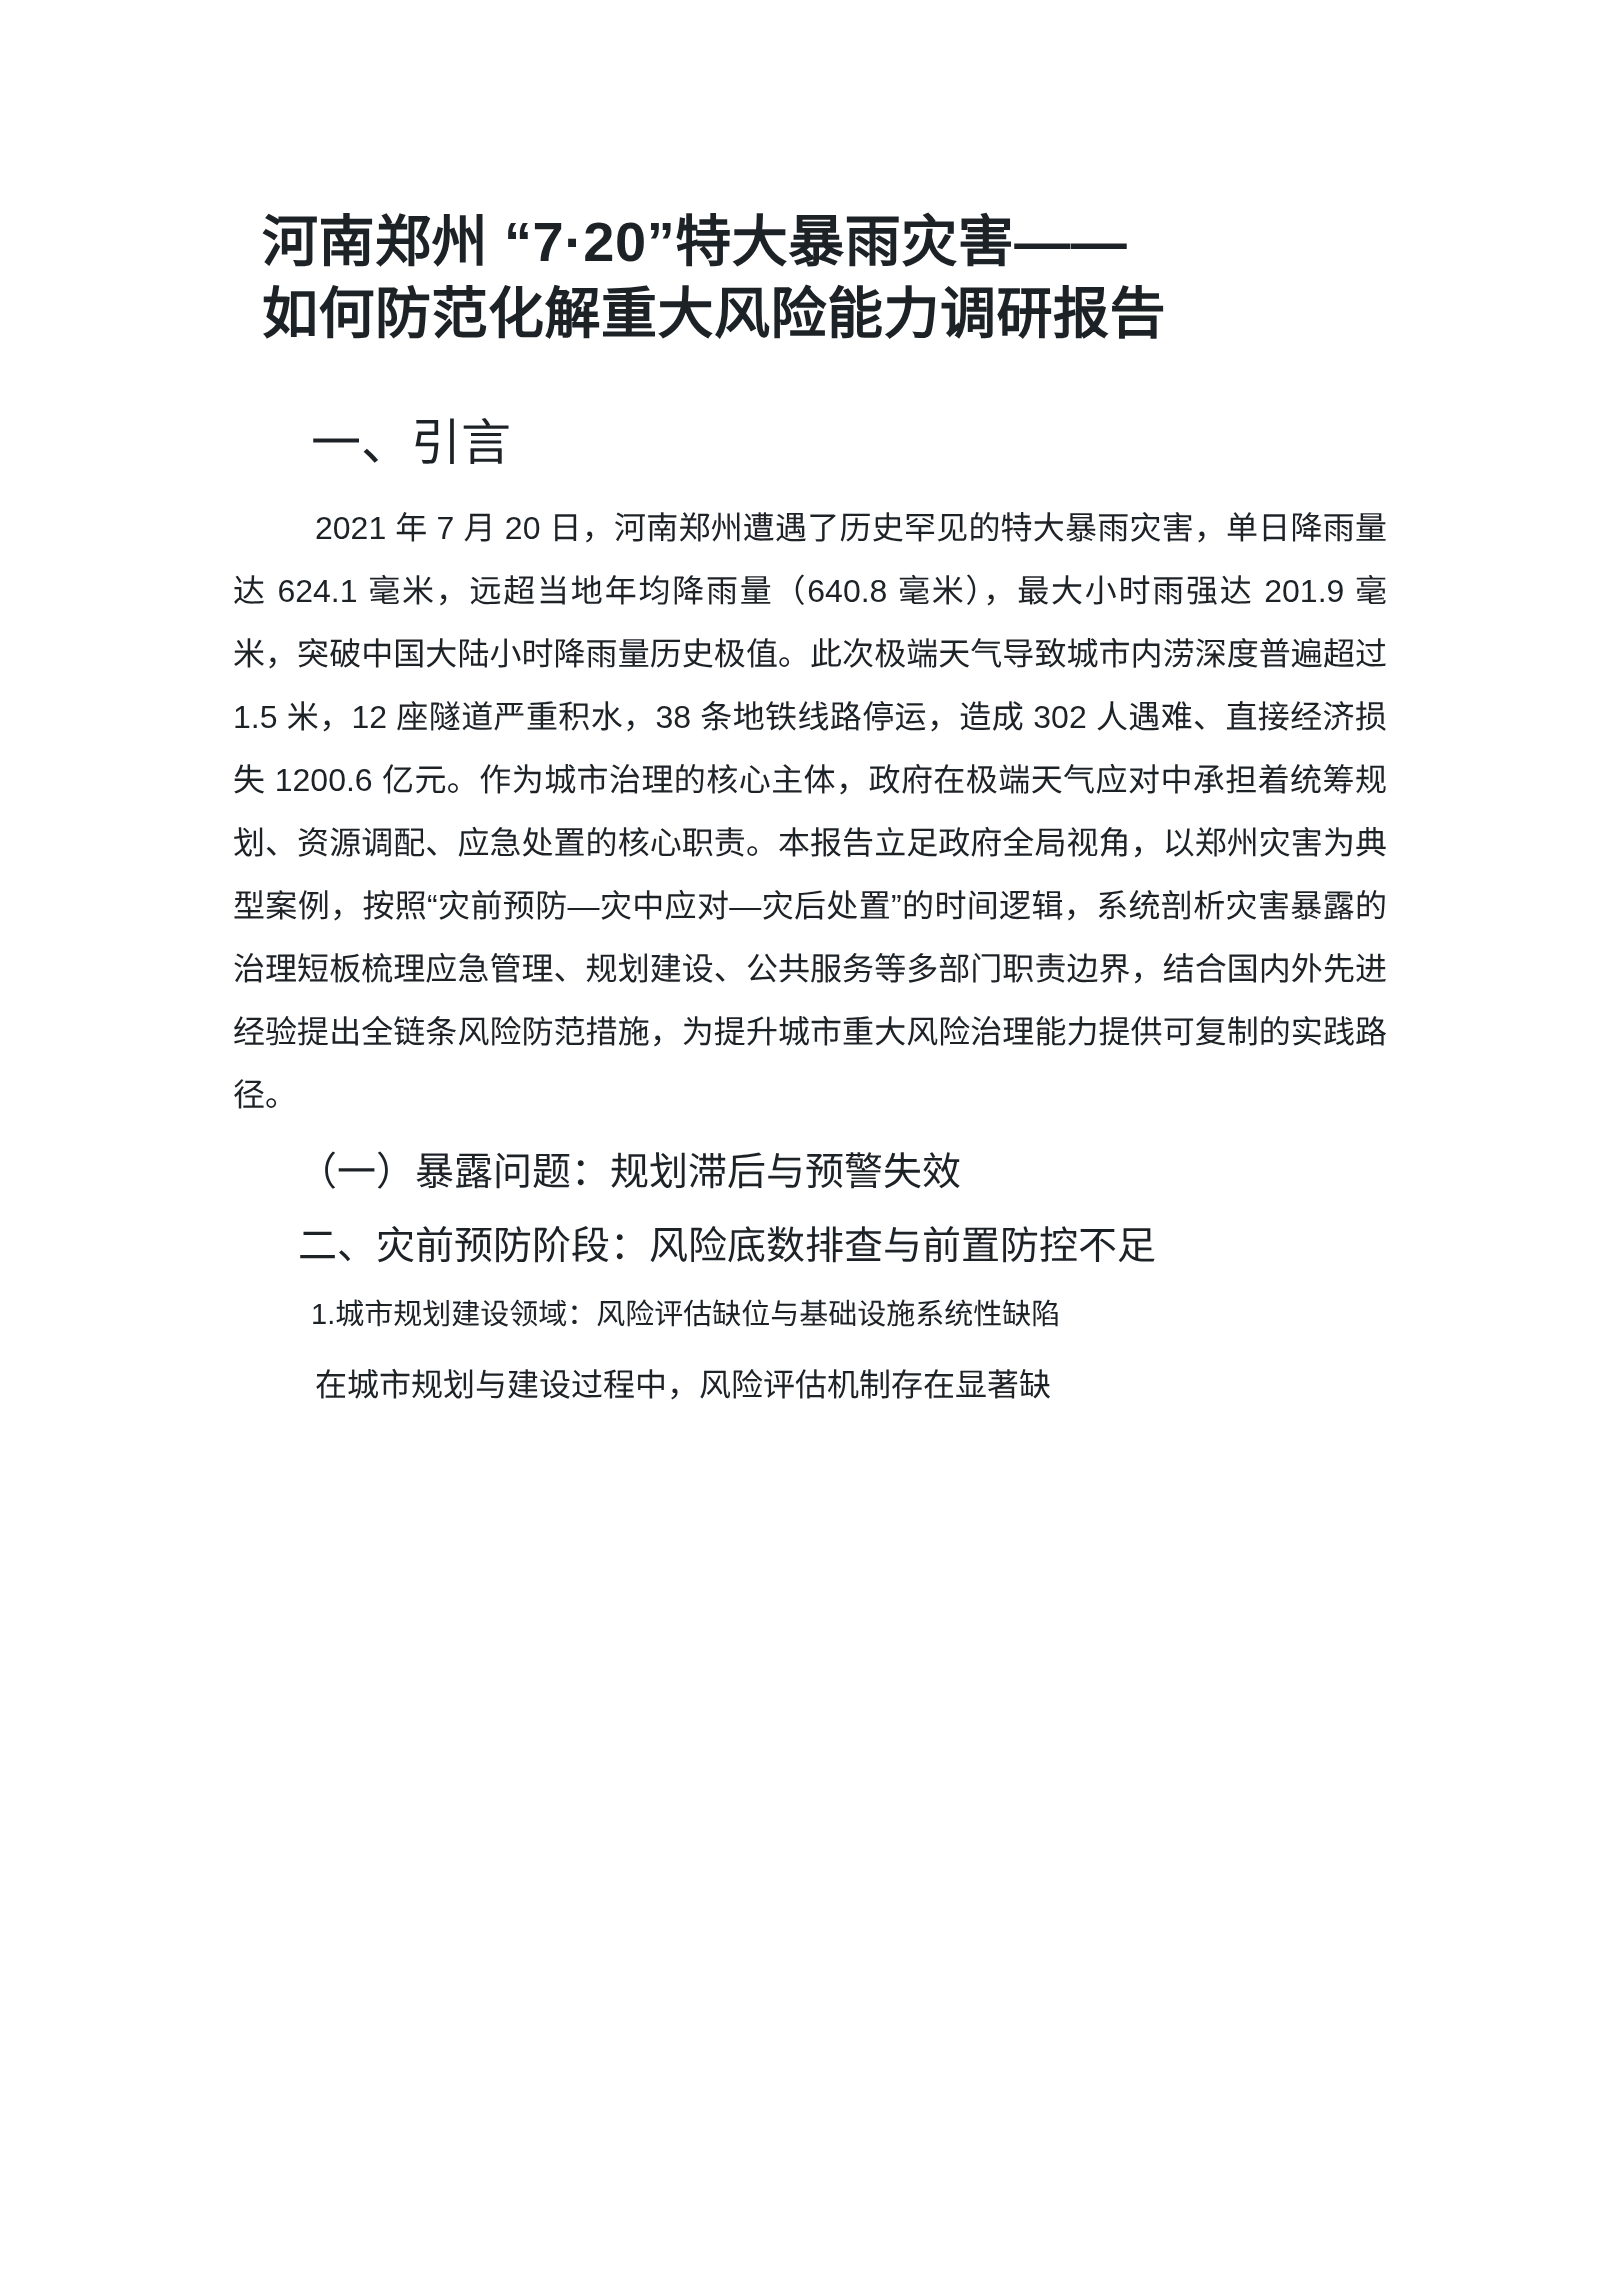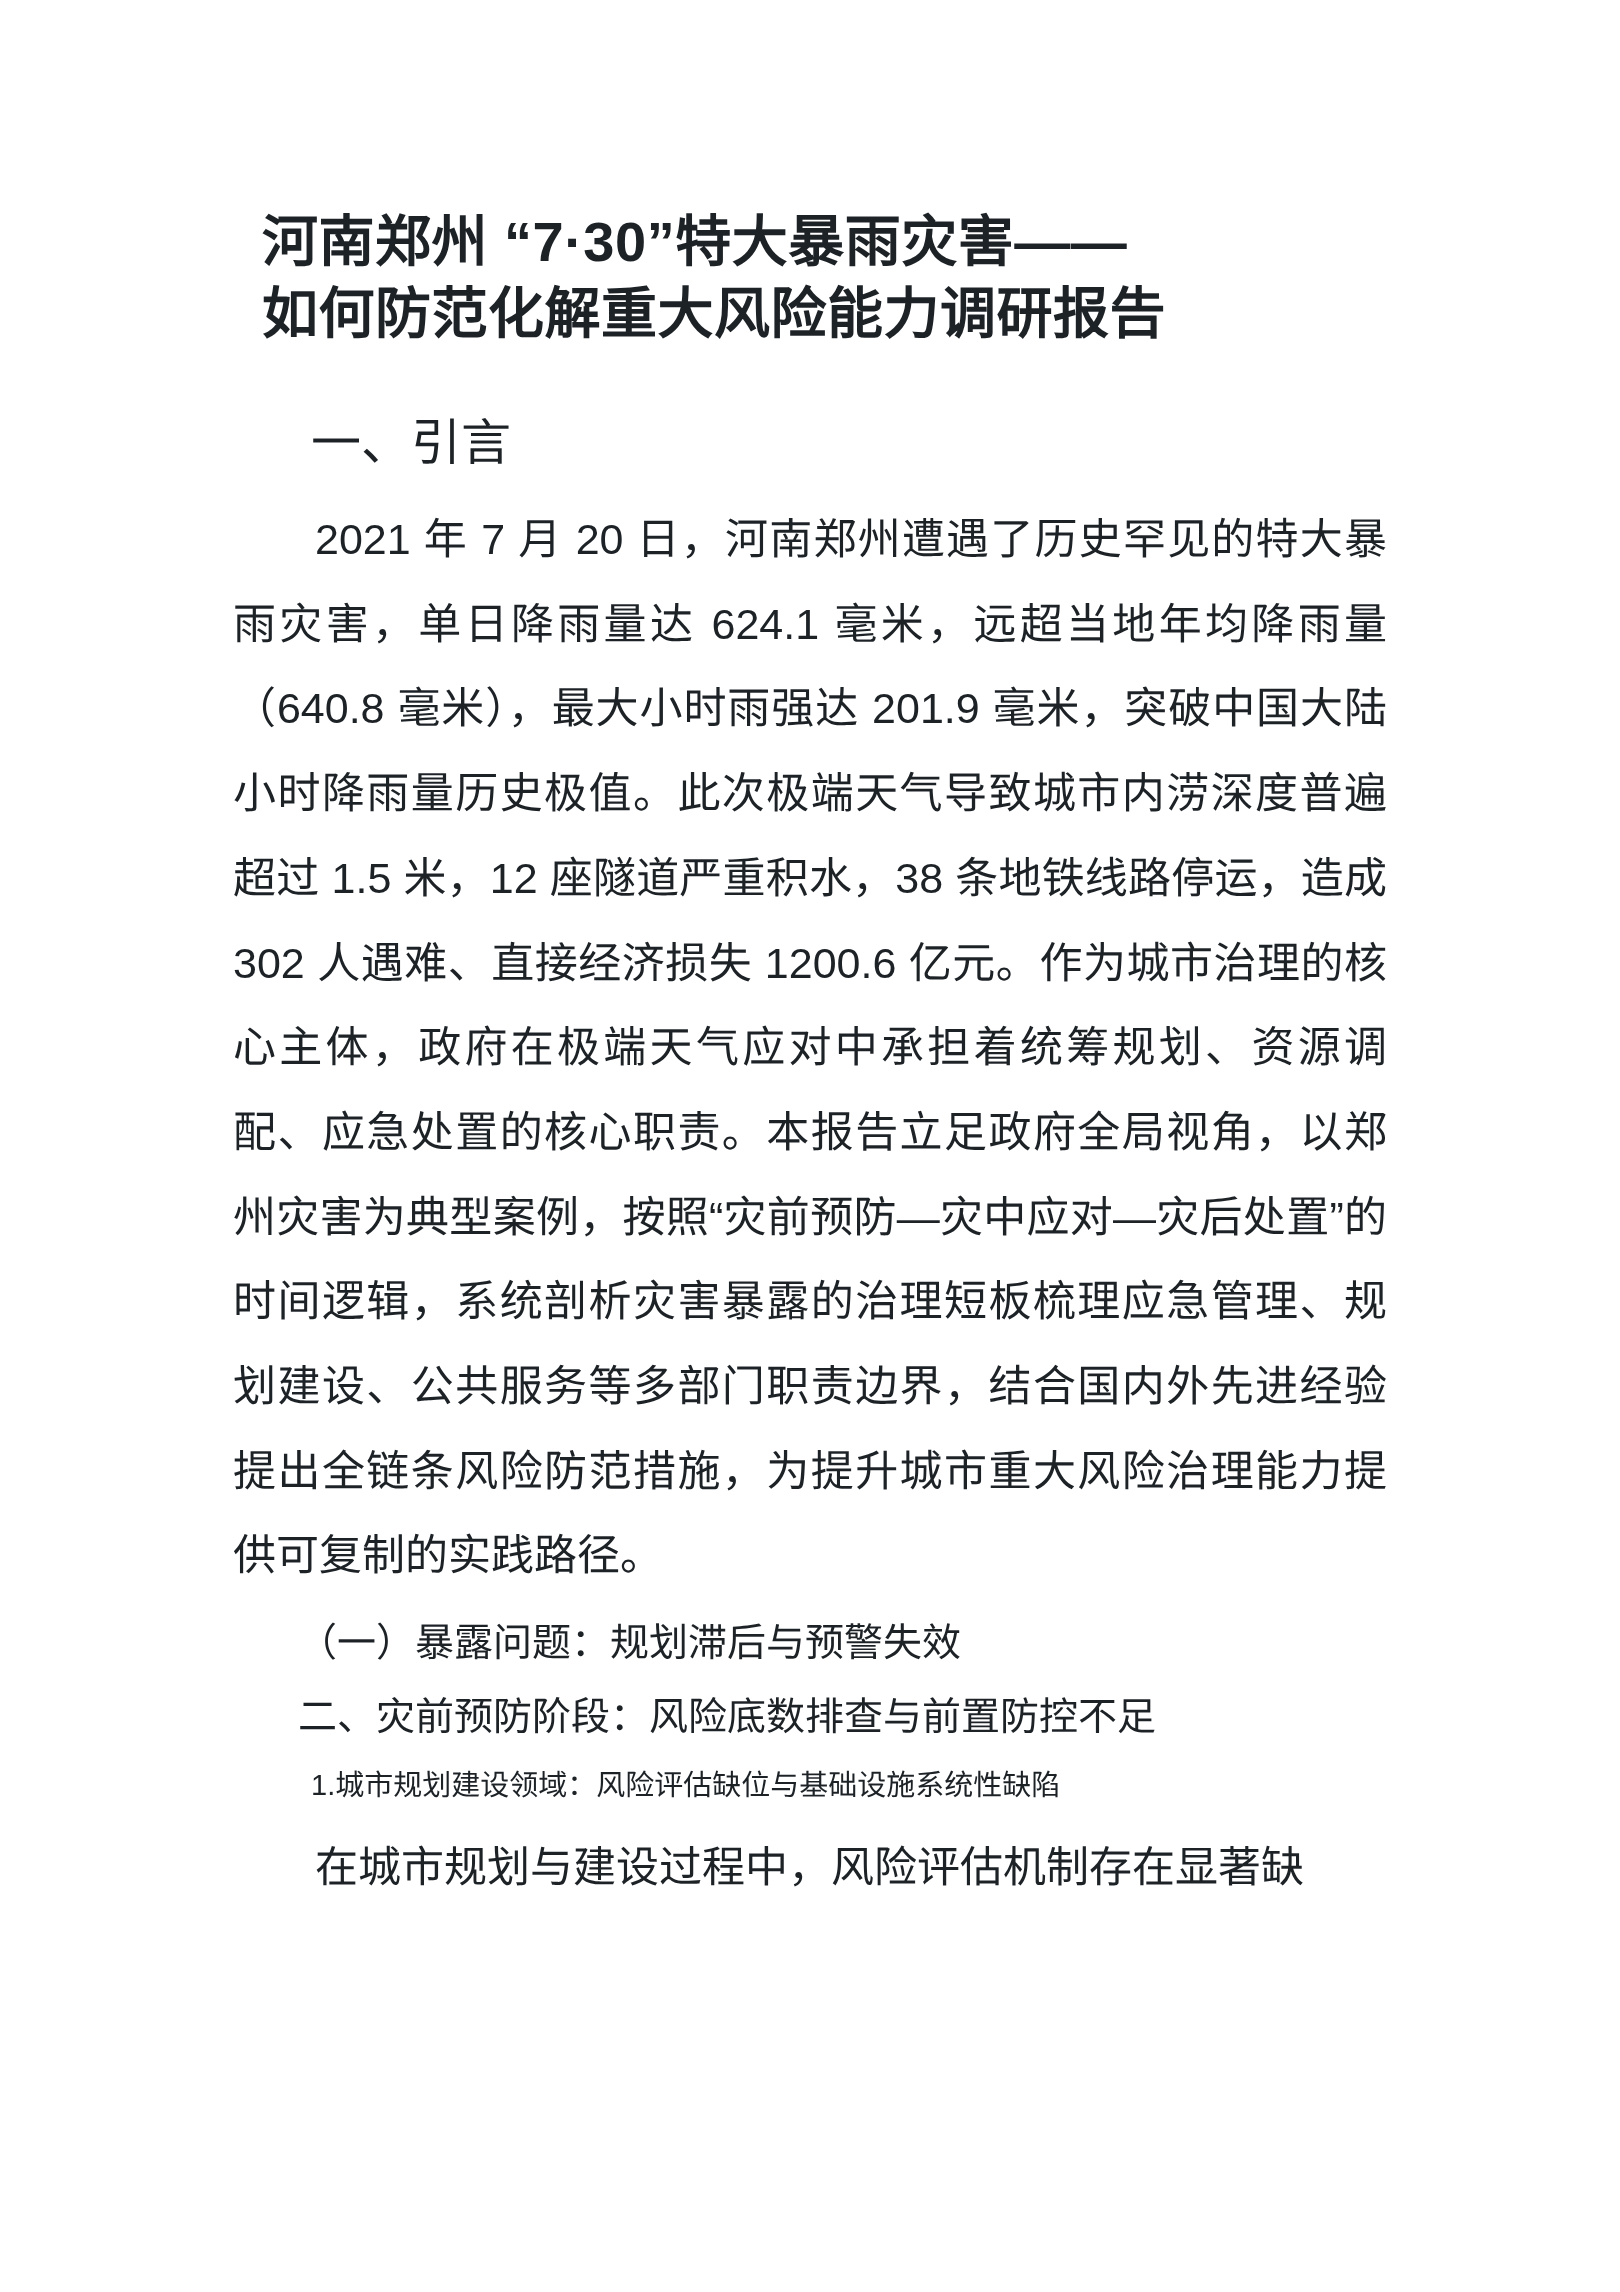--- a/index.html
+++ b/index.html
@@ -54,39 +54,39 @@
     font-size: 29px;
     line-height: 1.62;
     font-weight: 400;
     margin: 0 0 15.7px 0;
     text-indent: 78px;
     color: #1d2227;
     text-align: justify;
     text-justify: inter-ideograph;
   }
   .body-par {
-    font-size: 43px;
+    font-size: 32px;
     line-height: 1.97;
     font-weight: 400;
     margin: 0 0 15.7px 0;
     text-indent: 82px;
     color: #1d2227;
     text-align: justify;
     text-justify: inter-ideograph;
   }
   .body-par.tail {
     overflow: hidden;
   }
 </style>
 </head>
 <body>
 
 <div class="page">
 
-  <h1 class="doc-title">河南郑州 “7·30”特大暴雨灾害——
+  <h1 class="doc-title">河南郑州 “7·20”特大暴雨灾害——
 如何防范化解重大风险能力调研报告</h1>
 
   <p class="heading-1">一、引言</p>
 
   <p class="body-par">2021 年 7 月 20 日，河南郑州遭遇了历史罕见的特大暴雨灾害，单日降雨量达 624.1 毫米，远超当地年均降雨量（640.8 毫米），最大小时雨强达 201.9 毫米，突破中国大陆小时降雨量历史极值。此次极端天气导致城市内涝深度普遍超过 1.5 米，12 座隧道严重积水，38 条地铁线路停运，造成 302 人遇难、直接经济损失 1200.6 亿元。作为城市治理的核心主体，政府在极端天气应对中承担着统筹规划、资源调配、应急处置的核心职责。本报告立足政府全局视角，以郑州灾害为典型案例，按照“灾前预防—灾中应对—灾后处置”的时间逻辑，系统剖析灾害暴露的治理短板梳理应急管理、规划建设、公共服务等多部门职责边界，结合国内外先进经验提出全链条风险防范措施，为提升城市重大风险治理能力提供可复制的实践路径。</p>
 
   <p class="heading-2">（一）暴露问题：规划滞后与预警失效</p>
 
   <p class="heading-2">二、灾前预防阶段：风险底数排查与前置防控不足</p>
 

